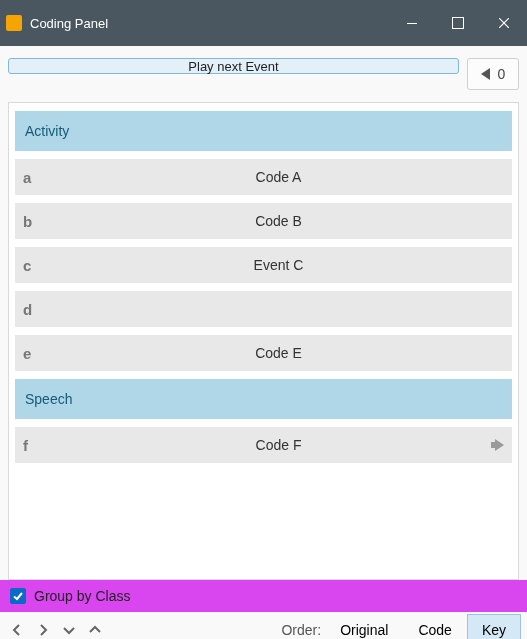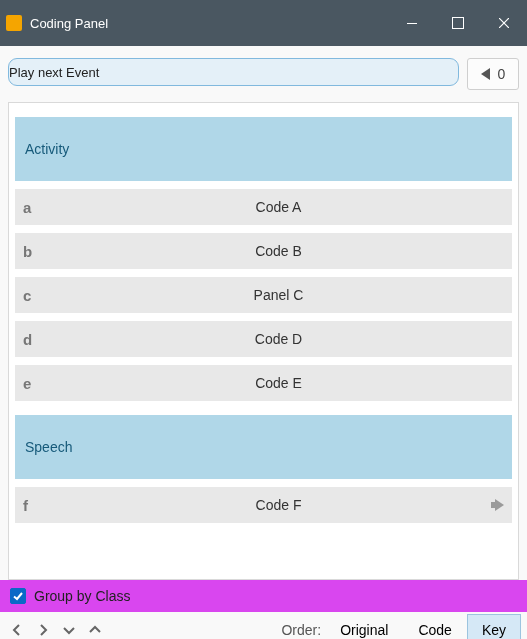--- a/index.html
+++ b/index.html
@@ -37,25 +37,25 @@
   .winbtn.close svg { width: 10px; height: 10px; }
 
   .toolbar {
     display: flex;
     gap: 8px;
     padding: 12px 8px;
     background: #f9f9f9;
   }
   .play-btn {
     flex: 1;
-    height: 28px;
+    height: 16px;
     border: 1px solid #81b9de;
     background: #e4f0f8;
-    border-radius: 9px;
-    display: flex; align-items: center; justify-content: flex-start;
+    border-radius: 3px;
+    display: flex; align-items: center; justify-content: center;
     font-size: 13px; color: #222;
   }
   .counter {
     width: 52px; height: 32px;
     border: 1px solid #cfcfcf;
     background: #fcfcfc;
     border-radius: 3px;
     display: flex; align-items: center; justify-content: center;
     gap: 8px;
     font-size: 14px; color: #444;
@@ -73,22 +73,22 @@
     background: #fff;
     height: 478px;
     overflow: hidden;
     padding-bottom: 10px;
   }
 
   .group-header {
     background: #b0d7e8;
     color: #165a7a;
     font-size: 14px;
-    padding: 24px 10px;
-    margin: 14px 6px 0 6px;
+    padding: 12px 10px;
+    margin: 8px 6px 0 6px;
   }
   .code-row {
     display: flex;
     align-items: center;
     background: #e8e8e8;
     margin: 8px 6px 0 6px;
     height: 36px;
     position: relative;
   }
   .code-key {
@@ -198,26 +198,25 @@
   <div class="code-row">
     <span class="code-key">a</span>
     <span class="code-label">Code A</span>
   </div>
   <div class="code-row">
     <span class="code-key">b</span>
     <span class="code-label">Code B</span>
   </div>
   <div class="code-row">
     <span class="code-key">c</span>
-    <span class="code-label">Panel C</span>
+    <span class="code-label">Event C</span>
   </div>
 
   <div class="code-row">
     <span class="code-key">d</span>
-    <span class="code-label">Code D</span>
   </div>
   <div class="code-row">
     <span class="code-key">e</span>
     <span class="code-label">Code E</span>
   </div>
 
   <div class="group-header">
     <span>Speech</span>
   </div>
   <div class="code-row">

